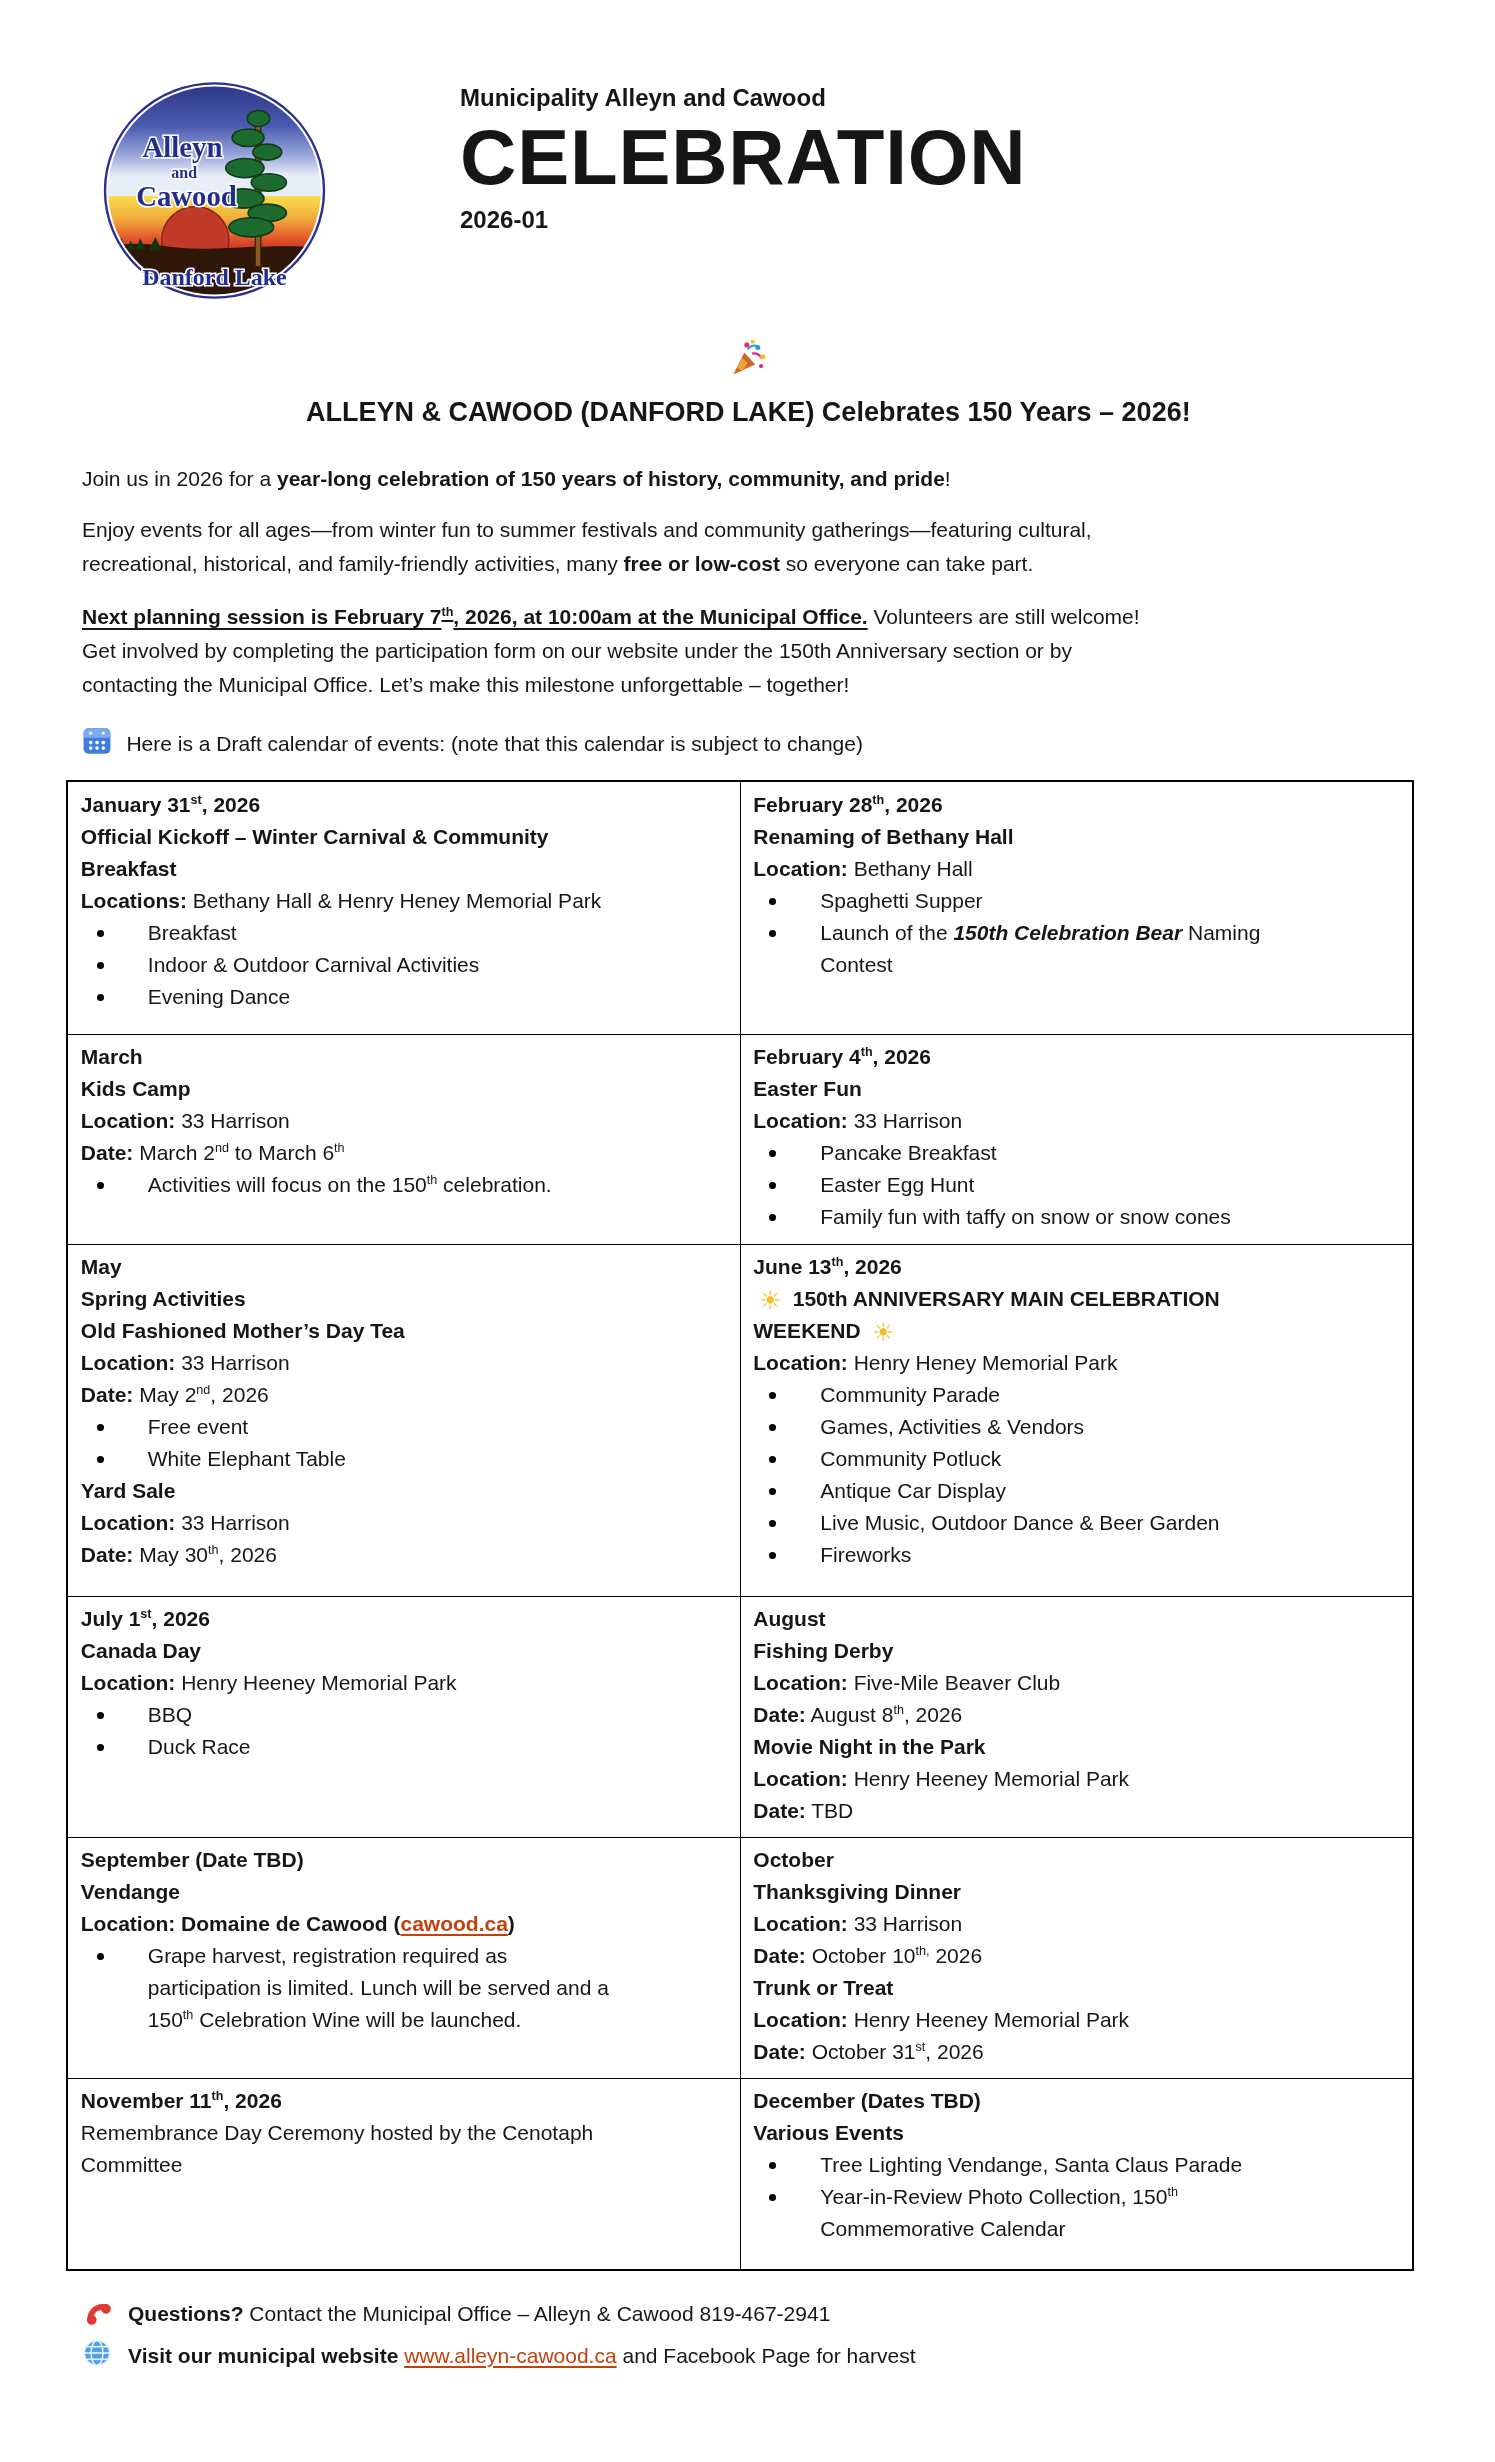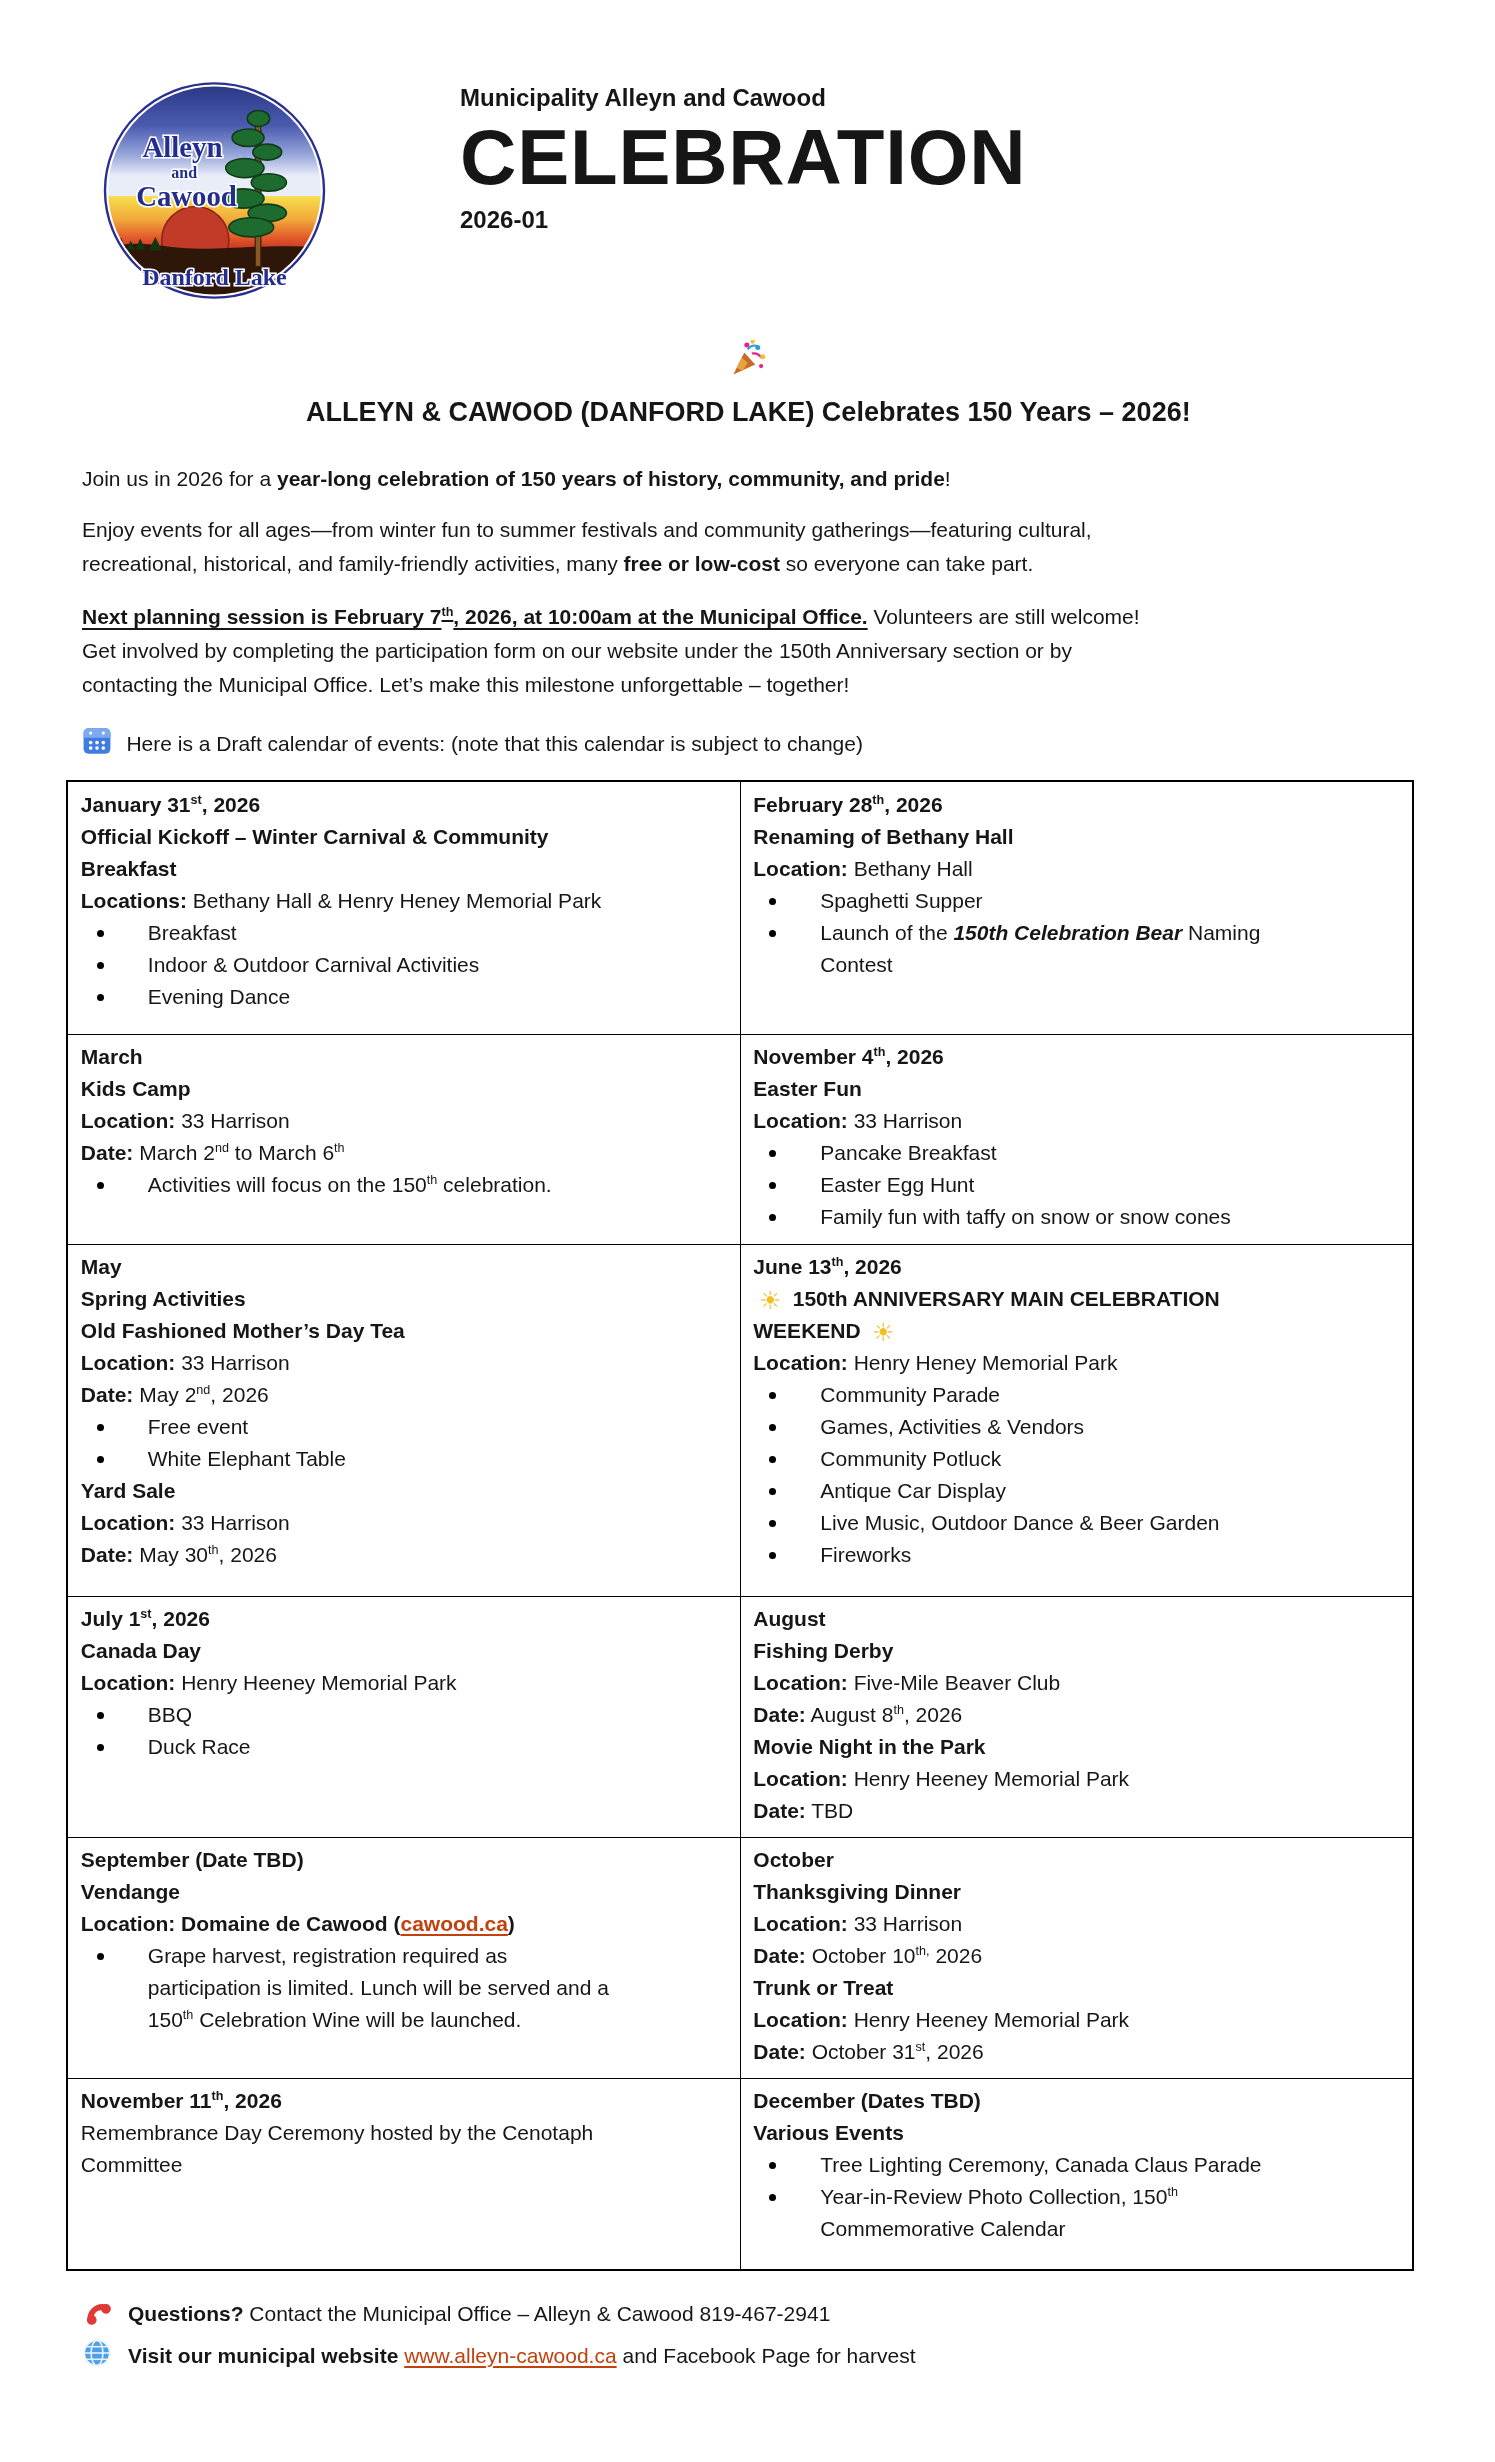--- a/index.html
+++ b/index.html
@@ -190,21 +190,21 @@
         </tr>
         <tr style="height:210px">
           <td>
               <div class="rich-line"><span class="bold">March</span></div>
               <div class="rich-line"><span class="bold">Kids Camp</span></div>
               <div class="rich-line"><span class="bold">Location:</span><span> 33 Harrison</span></div>
               <div class="rich-line"><span class="bold">Date:</span><span> March 2</span><span class="sup">nd</span><span> to March 6</span><span class="sup">th</span></div>
               <div class="rich-line bullet"><span class="dot"></span><span>Activities will focus on the 150</span><span class="sup">th</span><span> celebration.</span></div>
             </td>
           <td>
-              <div class="rich-line"><span class="bold">November 4</span><span class="bold sup">th</span><span class="bold">, 2026</span></div>
+              <div class="rich-line"><span class="bold">February 4</span><span class="bold sup">th</span><span class="bold">, 2026</span></div>
               <div class="rich-line"><span class="bold">Easter Fun</span></div>
               <div class="rich-line"><span class="bold">Location:</span><span> 33 Harrison</span></div>
               <div class="rich-line bullet"><span class="dot"></span><span>Pancake Breakfast</span></div>
               <div class="rich-line bullet"><span class="dot"></span><span>Easter Egg Hunt</span></div>
               <div class="rich-line bullet"><span class="dot"></span><span>Family fun with taffy on snow or snow cones</span></div>
             </td>
         </tr>
         <tr style="height:352px">
           <td>
               <div class="rich-line"><span class="bold">May</span></div>
@@ -270,21 +270,21 @@
         </tr>
         <tr style="height:192px">
           <td>
               <div class="rich-line"><span class="bold">November 11</span><span class="bold sup">th</span><span class="bold">, 2026</span></div>
               <div class="rich-line"><span>Remembrance Day Ceremony hosted by the Cenotaph</span></div>
               <div class="rich-line"><span>Committee</span></div>
             </td>
           <td>
               <div class="rich-line"><span class="bold">December (Dates TBD)</span></div>
               <div class="rich-line"><span class="bold">Various Events</span></div>
-              <div class="rich-line bullet"><span class="dot"></span><span>Tree Lighting Ceremony, Canada Claus Parade</span></div>
+              <div class="rich-line bullet"><span class="dot"></span><span>Tree Lighting Vendange, Santa Claus Parade</span></div>
               <div class="rich-line bullet"><span class="dot"></span><span>Year-in-Review Photo Collection, 150</span><span class="sup">th</span></div>
               <div class="rich-line bullet-cont"><span>Commemorative Calendar</span></div>
             </td>
         </tr>
       </tbody>
     </table>
 
     <footer class="page-footer">
       <div class="foot-line">
         <span class="icon-box">

